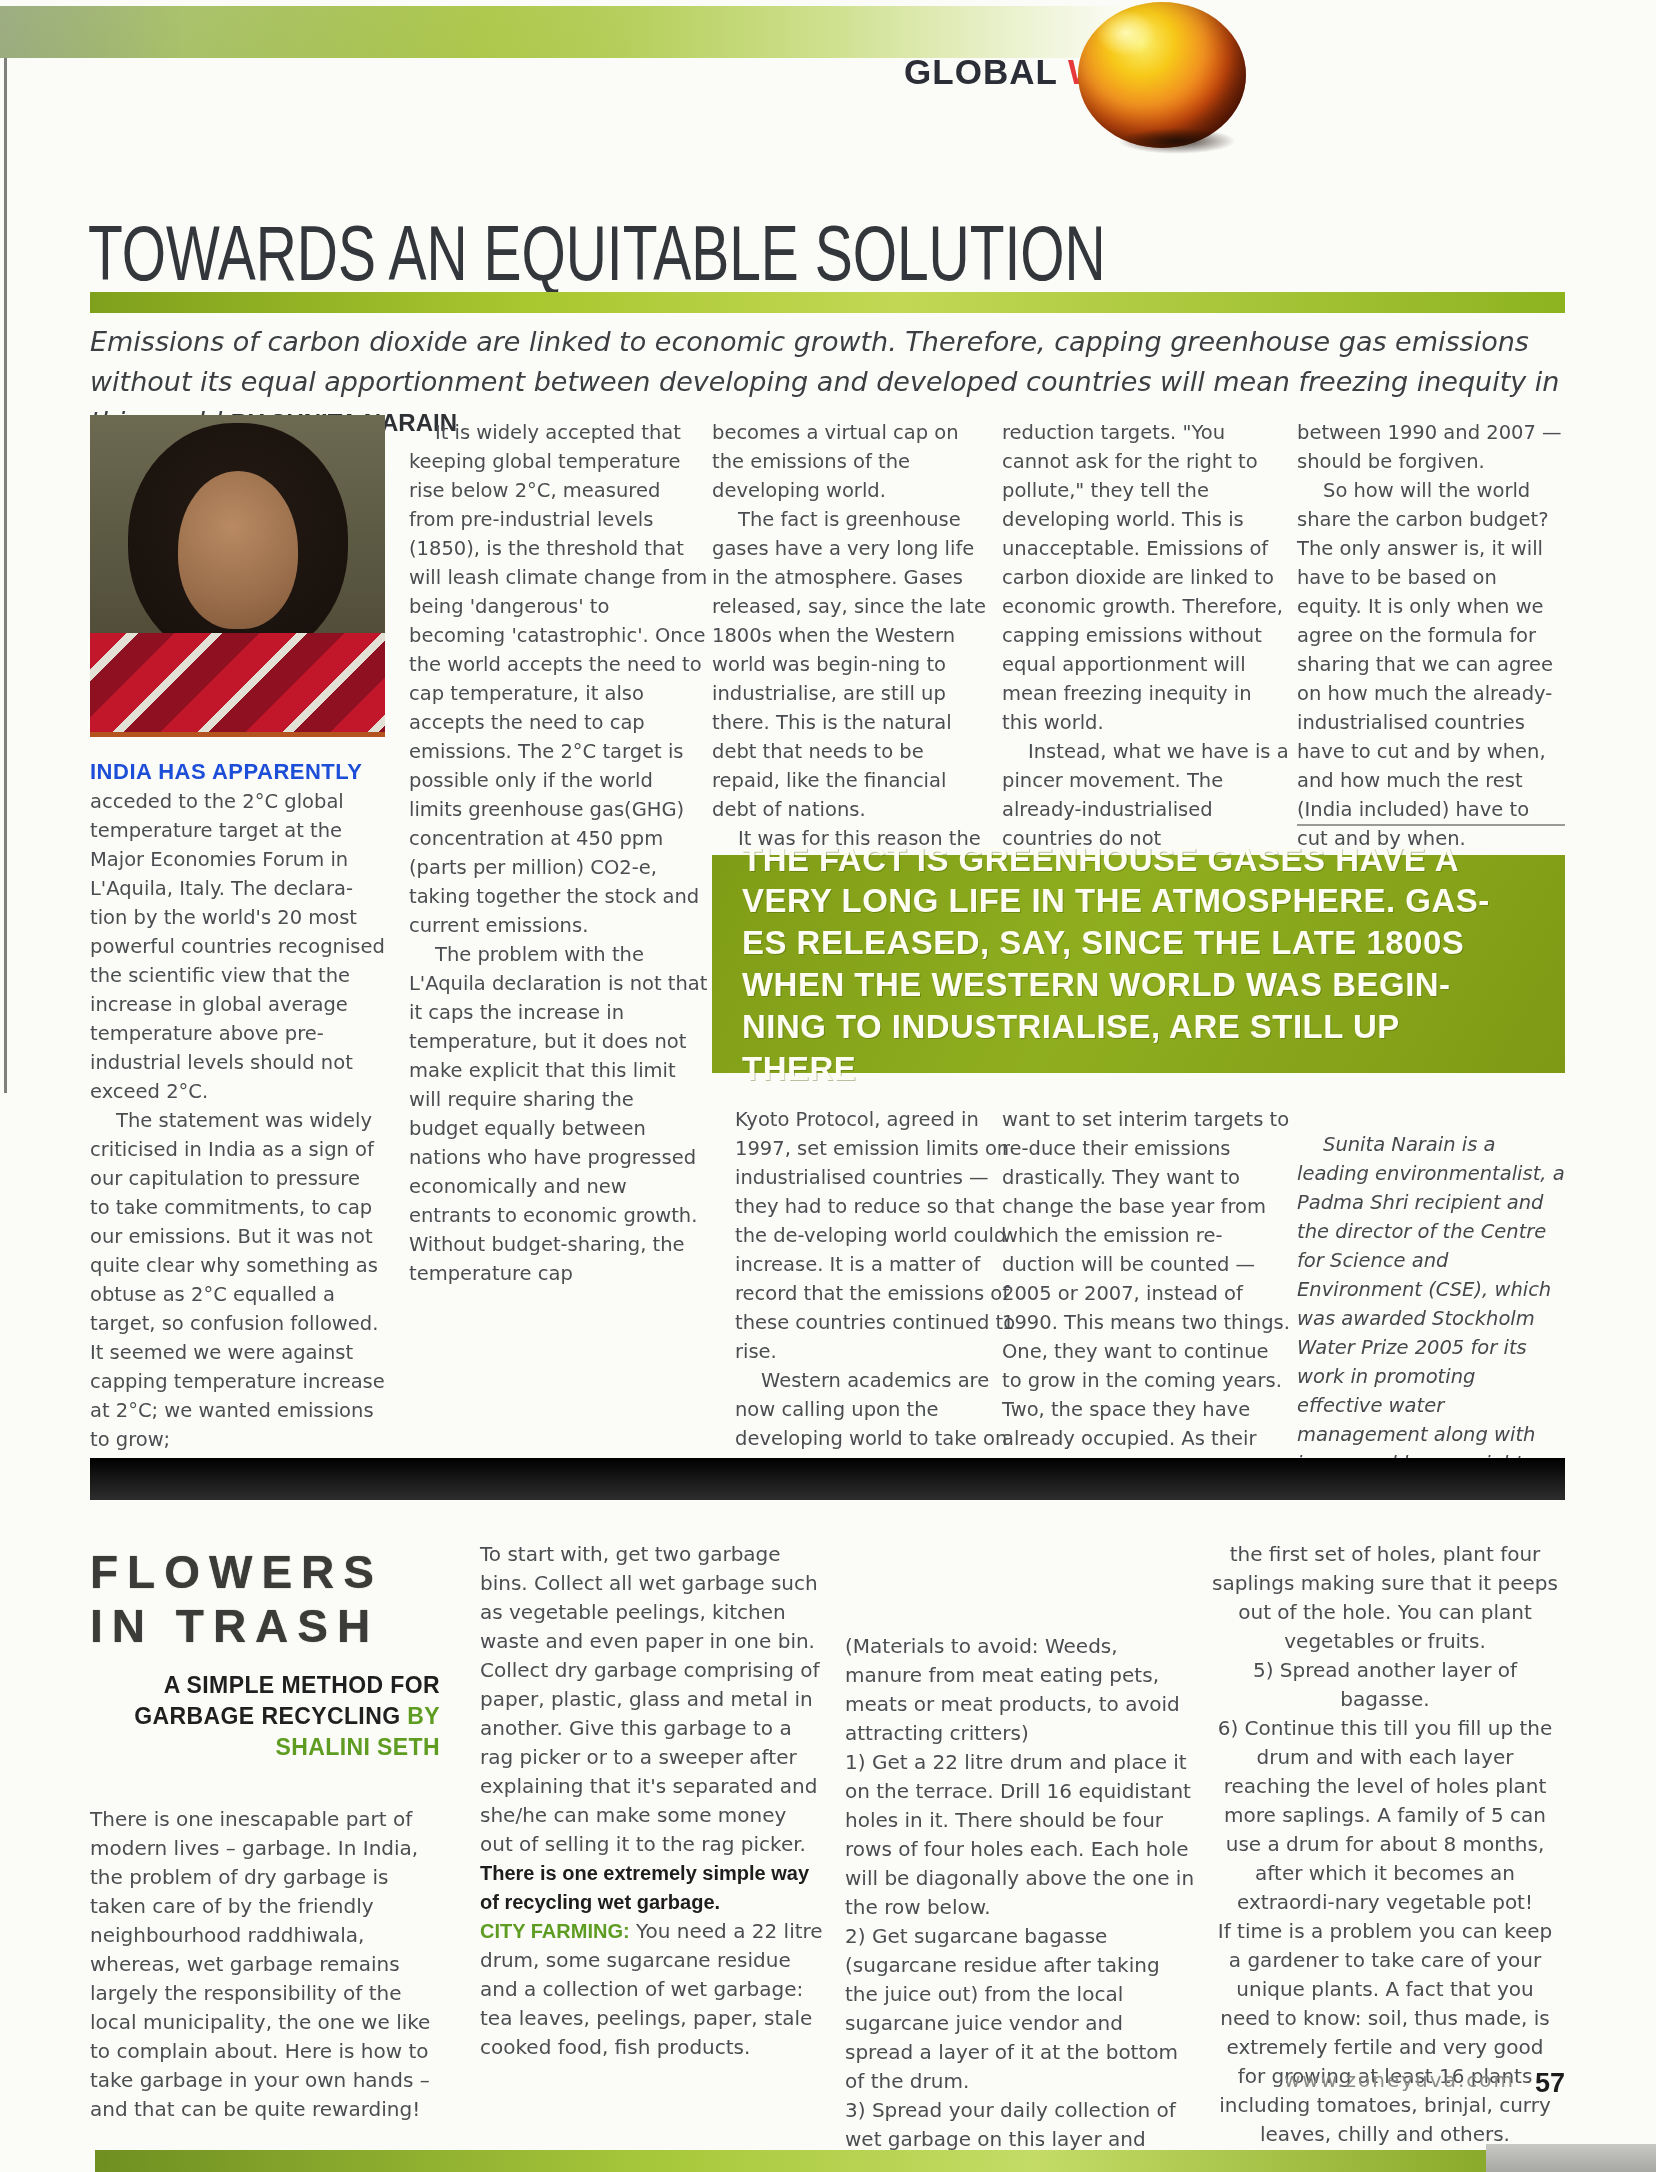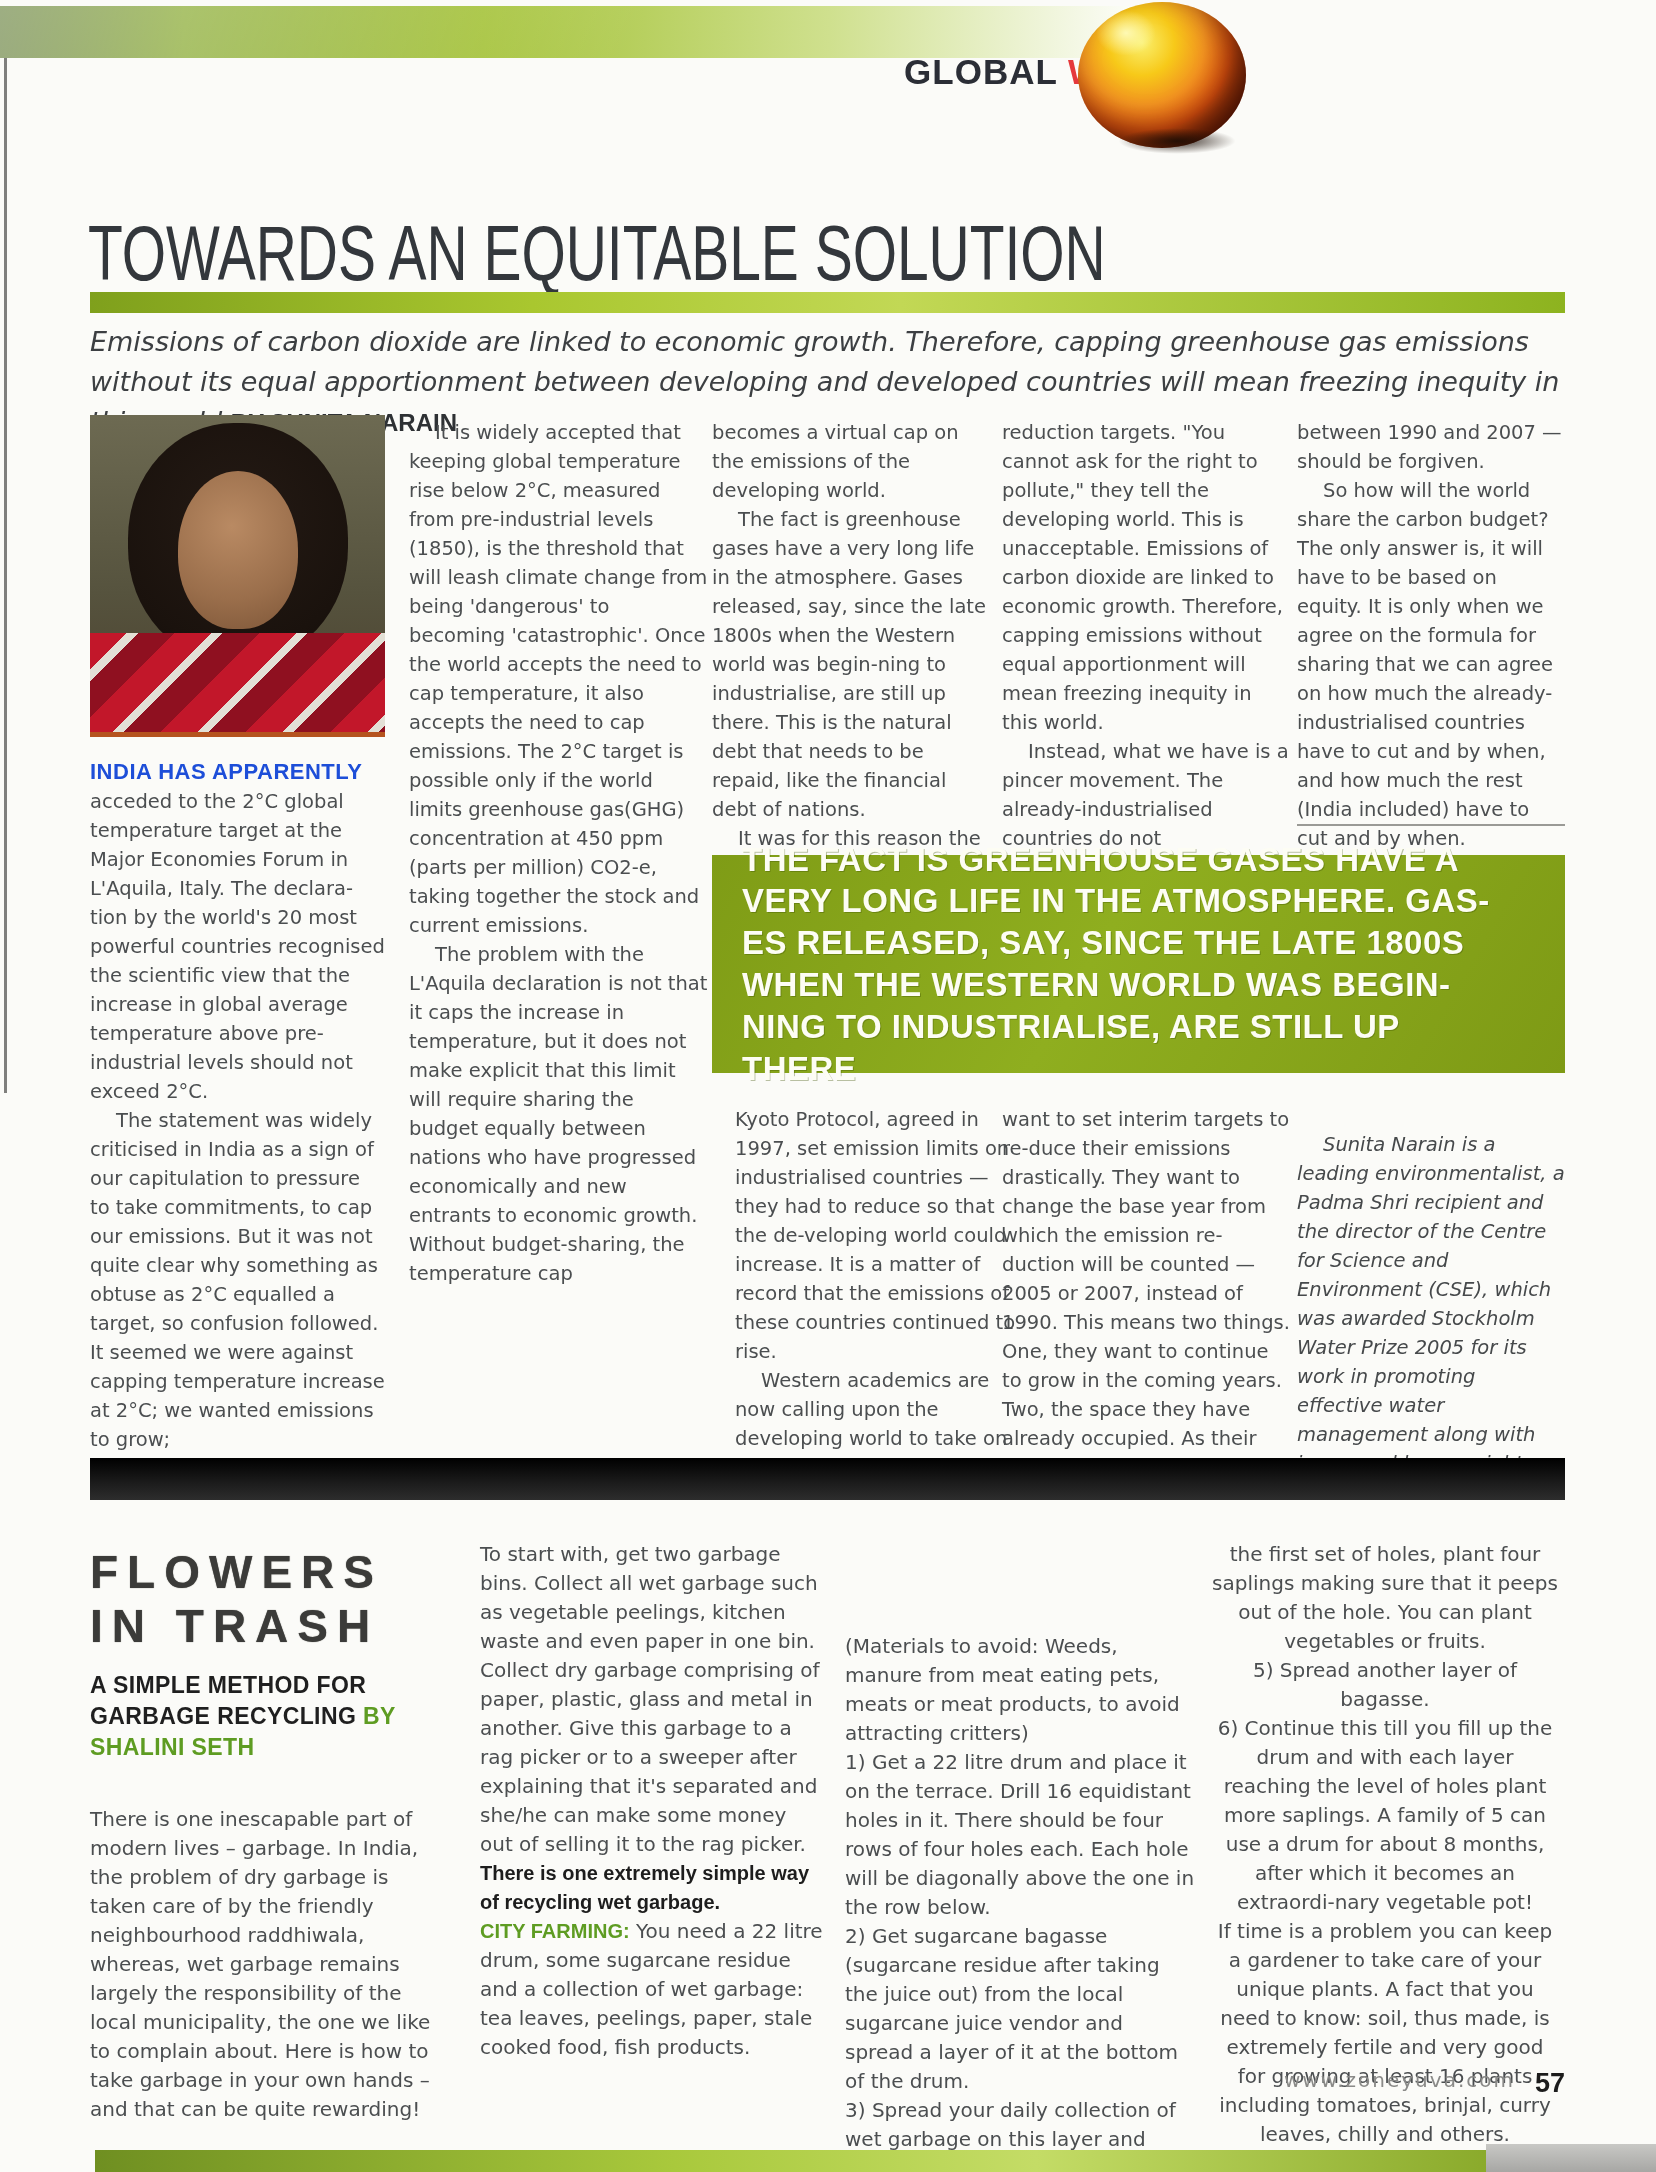--- a/index.html
+++ b/index.html
@@ -53,21 +53,21 @@
         text-shadow:1px 1px 0 rgba(60,80,0,.35);}
   .col5-rule{position:absolute;left:1297px;top:824px;width:268px;height:2px;background:#9a9a96;}
   .bio{font-style:italic;color:#46494b;}
   
   .black-bar{position:absolute;left:90px;top:1458px;width:1475px;height:42px;
         background:linear-gradient(180deg,#000 0%,#1c1c1c 60%,#2d2d2d 100%);}
   
   .a2-title{font-family:"Liberation Sans",sans-serif;font-weight:bold;color:#3b3b39;
         font-size:46px;letter-spacing:9px;line-height:1.18;text-shadow:0 0 1px #55554f;}
   .a2-sub{font-family:"Liberation Sans",sans-serif;font-weight:bold;font-size:23px;line-height:1.35;
-        color:#1f1f1f;margin-top:16px;letter-spacing:.4px;}
+        color:#1f1f1f;margin-top:16px;letter-spacing:.4px;text-align:right;}
   .a2-sub .by2{color:#5e9c22;}
   .col2f{position:absolute;font-size:20px;line-height:29px;color:#4b4e50;}
   .col2f p{margin:0;}
   .bold-line{font-family:"Liberation Sans",sans-serif;font-weight:bold;color:#1d1d1d;}
   .city{color:#5e9c22;font-family:"Liberation Sans",sans-serif;font-weight:bold;}
   
   .footer{position:absolute;top:2068px;right:91px;display:flex;align-items:flex-start;gap:20px;}
   .footer .url{font-size:20px;letter-spacing:2px;color:#8a8a88;}
   .footer .pn{font-family:"Liberation Sans",sans-serif;font-weight:bold;font-size:27px;color:#1c1c1c;}
   .bottom-green{position:absolute;left:95px;top:2150px;width:1448px;height:22px;

